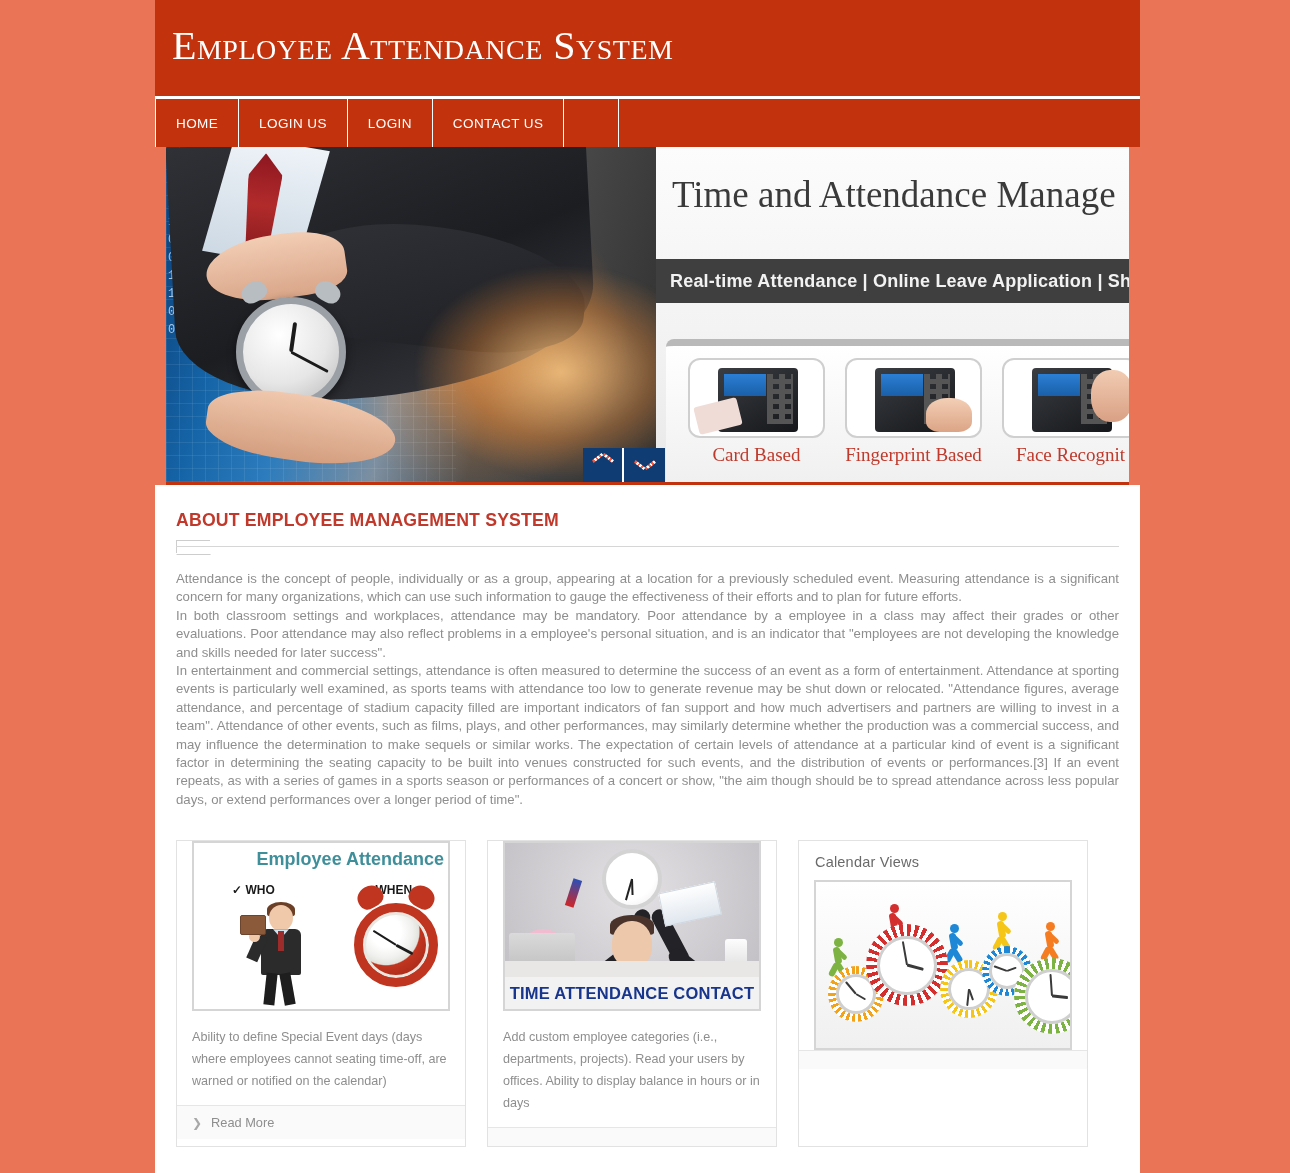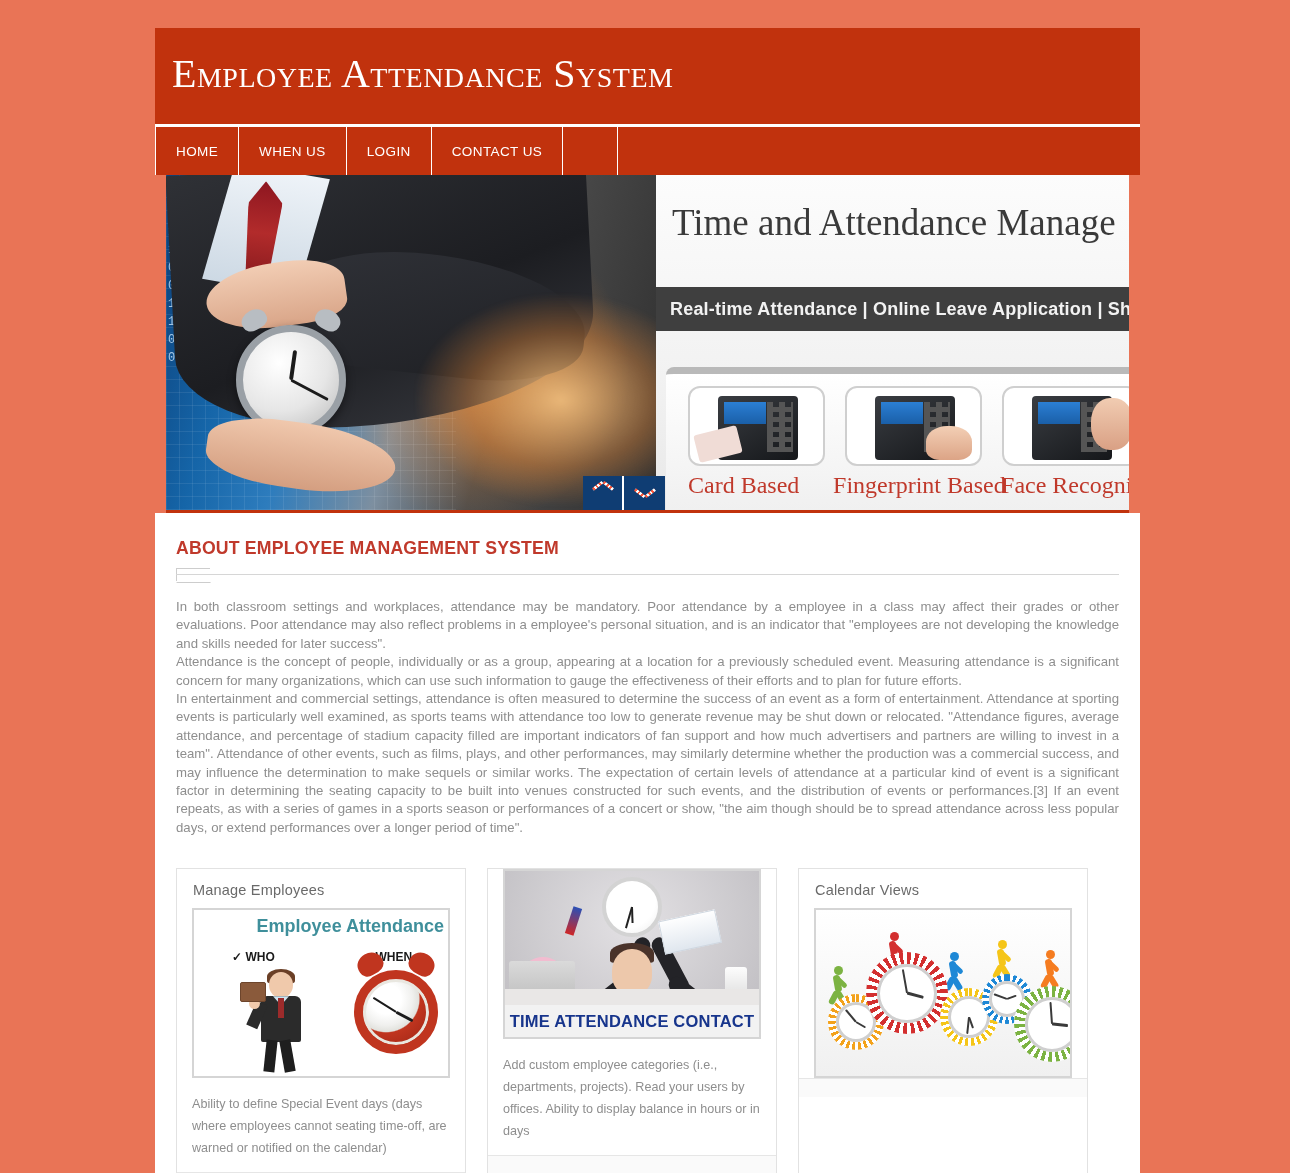--- a/index.html
+++ b/index.html
@@ -16,21 +16,20 @@
     width: 985px;
     margin: 0 0 0 155px;
     position: relative;
   }
 
   
   .site-header {
     background: #c1320d;
     height: 96px;
     position: relative;
-    margin-top: 28px;
   }
   .site-title {
     position: absolute;
     left: 17px;
     top: 22px;
     color: #ffffff;
     font-family: "Liberation Serif", serif;
     font-size: 40px;
     font-variant: small-caps;
     letter-spacing: 0.5px;
@@ -212,22 +211,22 @@
     background: linear-gradient(#f3cfb5, #dca486); border-radius: 46% 46% 30% 30%;
   }
   .dev-face {
     position: absolute; right: 4px; top: 10px; width: 42px; height: 52px;
     background: linear-gradient(#f1ccb2, #d9a084); border-radius: 45%;
   }
   .device-labels {
     display: flex; gap: 20px; padding: 6px 0 0 22px;
   }
   .device-labels span {
-    width: 148px; text-align: left; color: #c0392b;
-    font-family: "Liberation Serif", serif; font-size: 24px; white-space: nowrap;
+    width: 148px; text-align: center; color: #c0392b;
+    font-family: "Liberation Serif", serif; font-size: 19px; white-space: nowrap;
   }
 
   .carousel-ctrls {
     position: absolute; left: 417px; bottom: 0; display: flex; z-index: 5;
   }
   .car-btn {
     width: 41px; height: 34px; background: #0f3d73;
     border-right: 2px solid #ffffff;
     display: flex; align-items: center; justify-content: center;
   }
@@ -420,21 +419,21 @@
 <body>
 
 <div class="page-wrap">
 
   <div class="site-header">
     <div class="site-title">Employee Attendance System</div>
   </div>
 
   <div class="nav-bar">
     <a class="nav-item" href="#">HOME</a>
-    <a class="nav-item" href="#">WHEN US</a>
+    <a class="nav-item" href="#">LOGIN US</a>
     <a class="nav-item" href="#">LOGIN</a>
     <a class="nav-item" href="#">CONTACT US</a>
     <div class="nav-spacer"></div>
   </div>
 
   <div class="banner">
     <div class="banner-inner">
 
       <div class="banner-left">
         <div class="binary-grid"></div>
@@ -501,28 +500,27 @@
     </div>
   </div>
 
   <div class="content">
 
     <div class="section-title">ABOUT EMPLOYEE MANAGEMENT SYSTEM</div>
     <div class="title-rule">
       <span class="notch"></span>
     </div>
 
+    <p class="body-text">Attendance is the concept of people, individually or as a group, appearing at a location for a previously scheduled event. Measuring attendance is a significant concern for many organizations, which can use such information to gauge the effectiveness of their efforts and to plan for future efforts.</p>
     <p class="body-text">In both classroom settings and workplaces, attendance may be mandatory. Poor attendance by a employee in a class may affect their grades or other evaluations. Poor attendance may also reflect problems in a employee's personal situation, and is an indicator that "employees are not developing the knowledge and skills needed for later success".</p>
-    <p class="body-text">Attendance is the concept of people, individually or as a group, appearing at a location for a previously scheduled event. Measuring attendance is a significant concern for many organizations, which can use such information to gauge the effectiveness of their efforts and to plan for future efforts.</p>
     <p class="body-text">In entertainment and commercial settings, attendance is often measured to determine the success of an event as a form of entertainment. Attendance at sporting events is particularly well examined, as sports teams with attendance too low to generate revenue may be shut down or relocated. "Attendance figures, average attendance, and percentage of stadium capacity filled are important indicators of fan support and how much advertisers and partners are willing to invest in a team". Attendance of other events, such as films, plays, and other performances, may similarly determine whether the production was a commercial success, and may influence the determination to make sequels or similar works. The expectation of certain levels of attendance at a particular kind of event is a significant factor in determining the seating capacity to be built into venues constructed for such events, and the distribution of events or performances.[3] If an event repeats, as with a series of games in a sports season or performances of a concert or show, "the aim though should be to spread attendance across less popular days, or extend performances over a longer period of time".</p>
 
     <div class="cards">
 
       <div class="card">
-        <div class="card-title">Manage Employees</div>
         <div class="card-img-frame">
           <div class="ea-title">Employee Attendance</div>
           <div class="ea-who">✓ WHO</div>
           <div class="ea-when">✓ WHEN</div>
           <div class="man">
             <div class="man-hair"></div>
             <div class="man-head"></div>
             <div class="man-body"></div>
             <div class="man-collar"></div>
             <div class="man-tie"></div>

